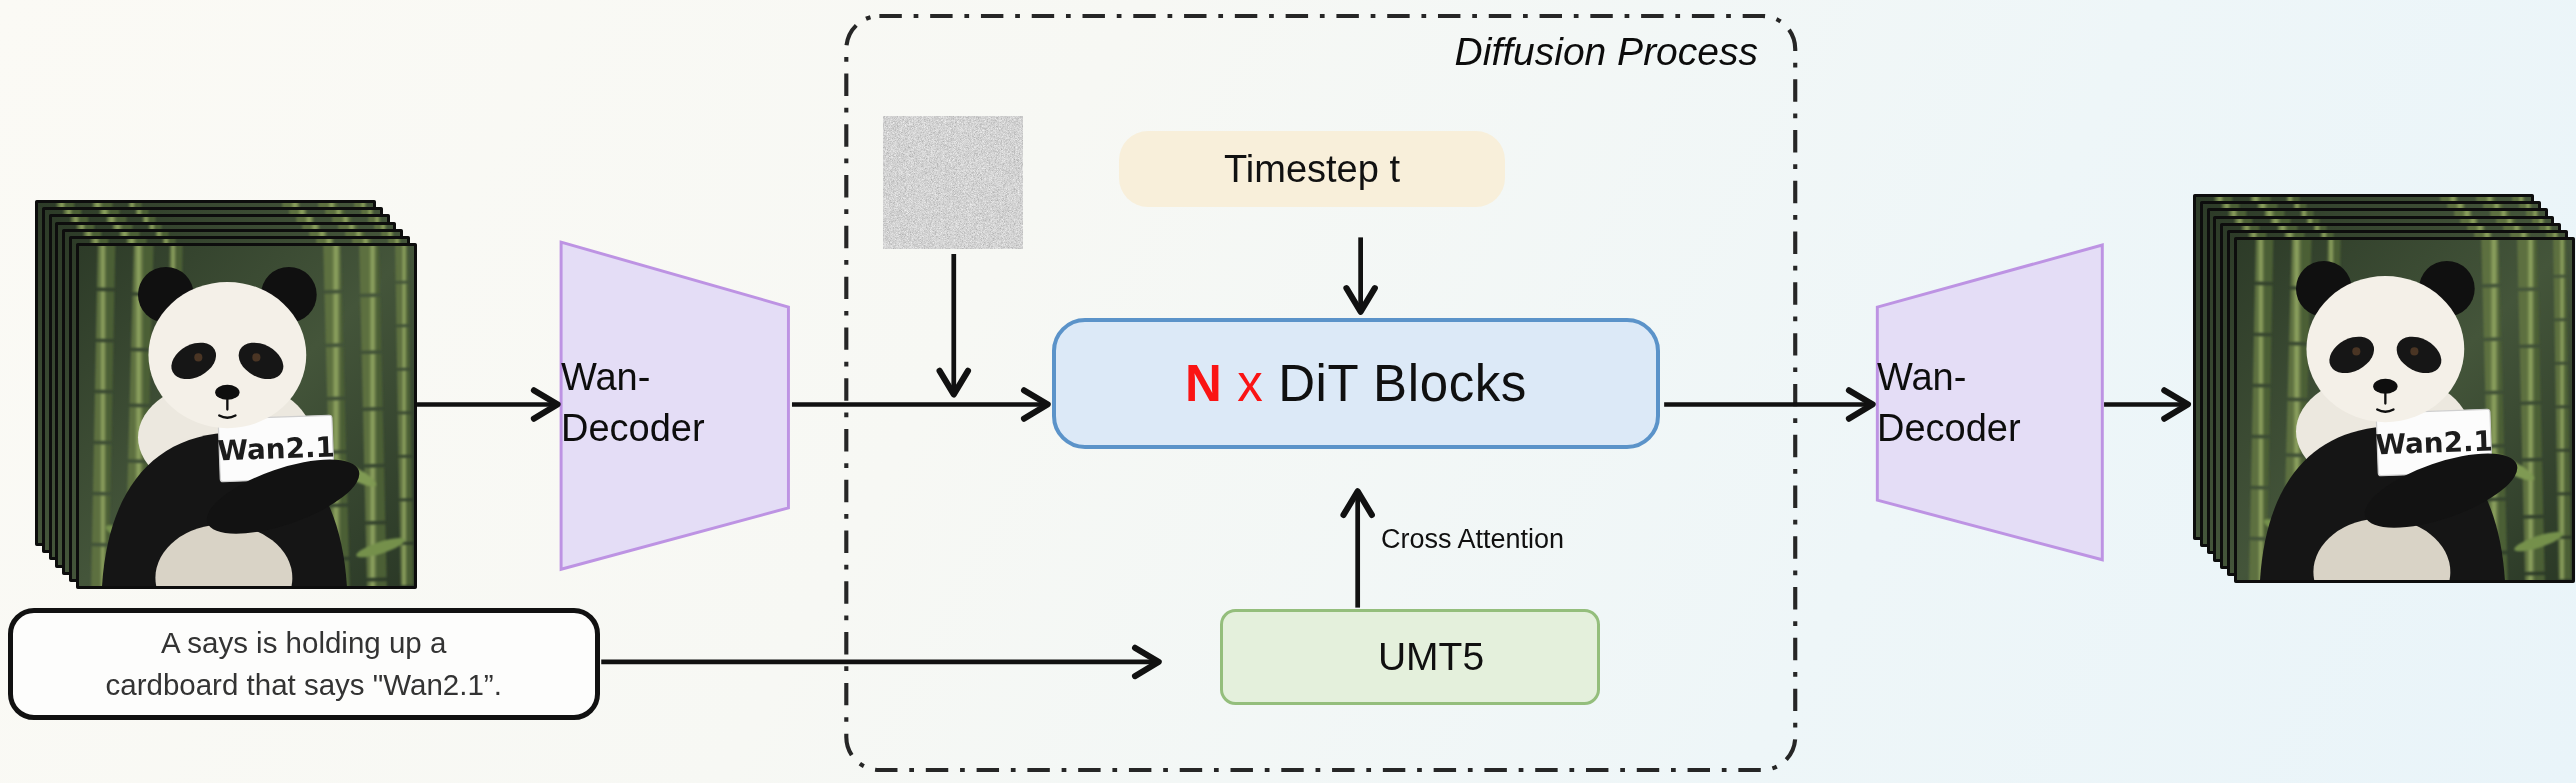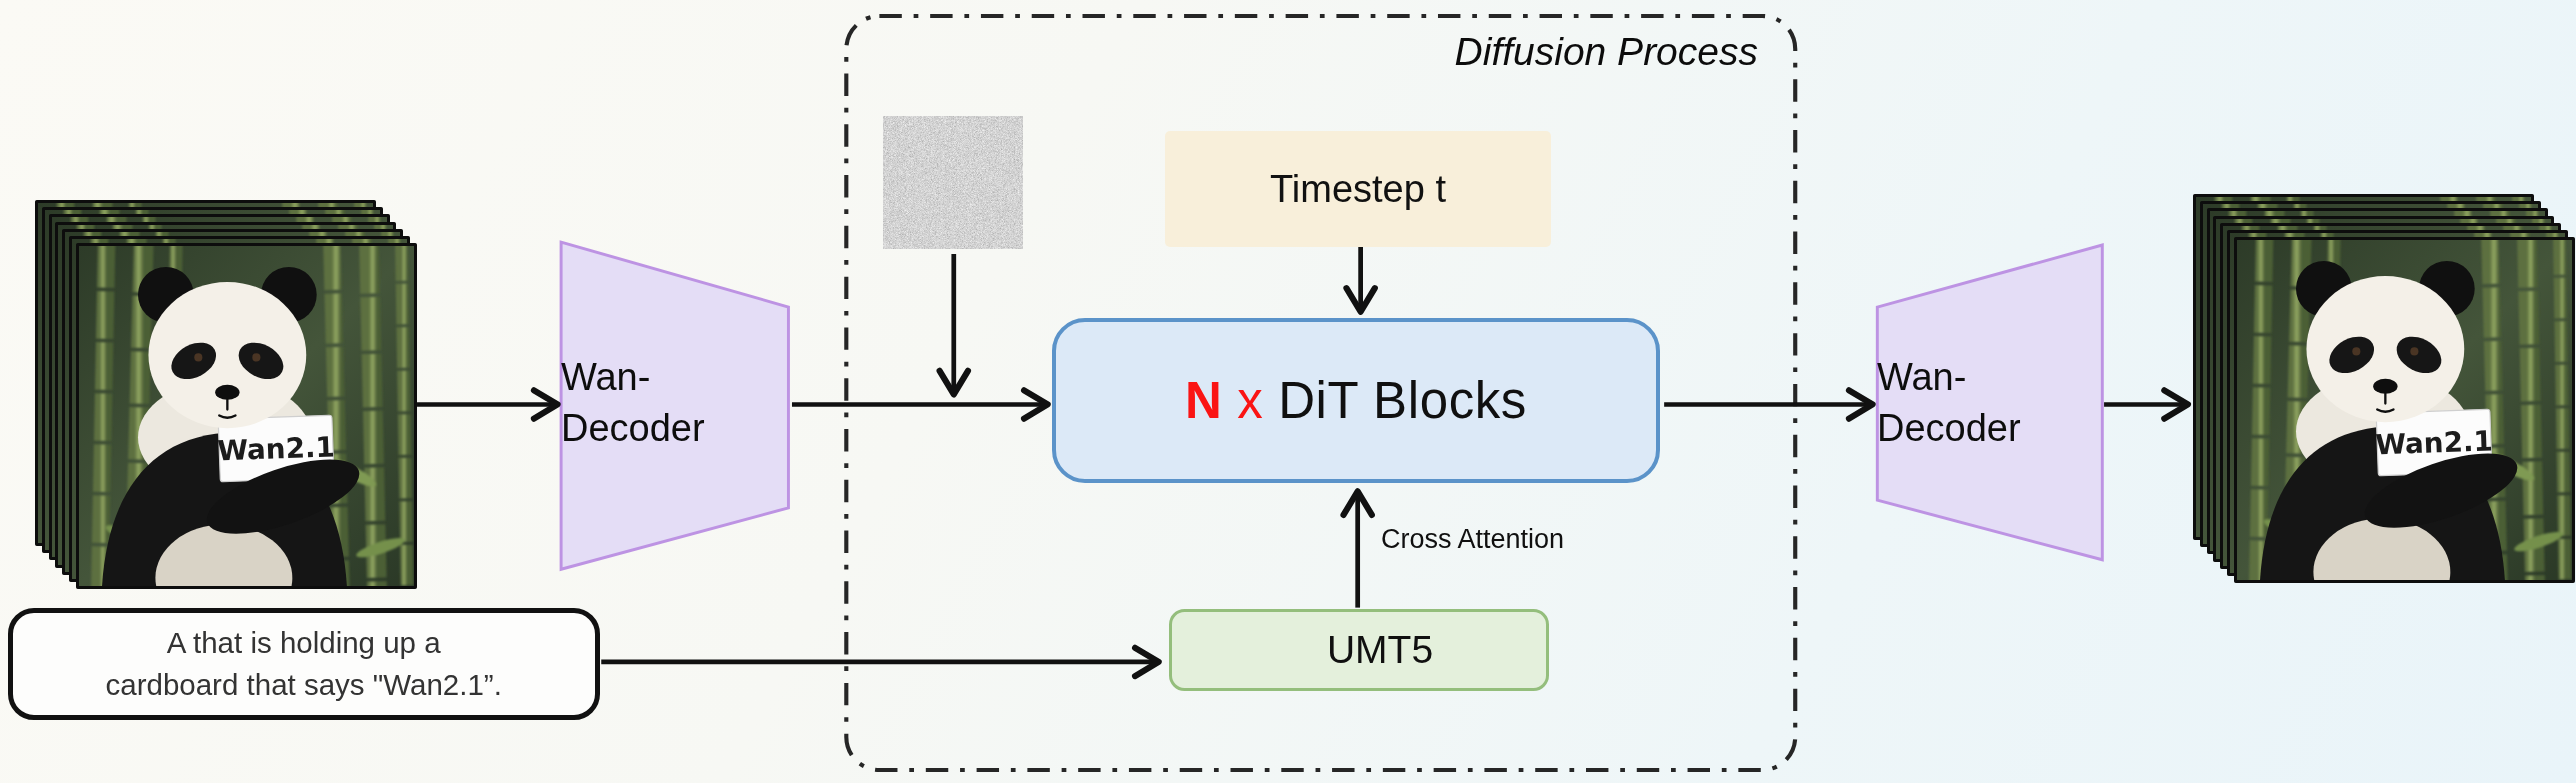--- a/index.html
+++ b/index.html
@@ -1,28 +1,28 @@
 <!DOCTYPE html>
 <html style="--dit_fill: #dce9f7; --dit_border: #5b93c9; --dit_n_red: #fa1414; --timestep_fill: #f8efda; --umt5_fill: #e4f0dc; --umt5_border: #94be7c; --vae_fill: #e4ddf6; --vae_border: #bd93e3; --line_color: #111111;font-size:9.4px"><head>
 <meta charset="utf-8">
 <style>
   html,body{margin:0;padding:0;background:#ffffff;font-family:"Liberation Sans","DejaVu Sans",sans-serif;}
   .canvas{position:relative;width:2576px;height:783px;overflow:hidden;
     background:linear-gradient(118deg,#fbfaf5 0%,#f7f8f4 38%,#eef6f8 72%,#e9f4f9 100%);}
   .overlay{position:absolute;left:0;top:0;width:2576px;height:783px;z-index:1;}
   .layer{position:absolute;z-index:2;}
   .box{position:absolute;display:flex;align-items:center;justify-content:center;box-sizing:border-box;z-index:2;}
-  .timestep-box{left:1165px;top:131px;width:386px;height:116px;border-radius:5px;background:var(--timestep_fill,#f8efda);}
+  .timestep-box{left:1119px;top:131px;width:386px;height:76px;border-radius:29px;background:var(--timestep_fill,#f8efda);}
   .timestep-box span{font-size:38px;color:#111;}
-  .dit-box{left:1052px;top:318px;width:608px;height:165px;border-radius:33px;
+  .dit-box{left:1052px;top:318px;width:608px;height:131px;border-radius:33px;
     background:var(--dit_fill,#dce9f7);border:4.1px solid var(--dit_border,#5b93c9);}
   .dit-box .dit-text{font-size:51px;color:#101010;letter-spacing:0.6px;}
   .dit-n{color:var(--dit_n_red,#fa1414);font-weight:bold;}
   .dit-x{color:var(--dit_n_red,#fa1414);}
-  .umt5-box{left:1169px;top:609px;width:380px;height:82px;border-radius:15.4px;
+  .umt5-box{left:1220px;top:609px;width:380px;height:96px;border-radius:15.4px;
     background:var(--umt5_fill,#e4f0dc);border:3px solid var(--umt5_border,#94be7c);padding-left:42px;}
   .umt5-box span{font-size:39px;color:#101010;}
   .prompt-box{left:7.7px;top:608px;width:592px;height:112px;border-radius:26px;background:#fdfdfc;
     border:5.3px solid #111;flex-direction:column;line-height:1.42;}
   .prompt-box div{font-size:29.5px;color:#333;text-align:center;}
   .title{left:1318px;top:29.5px;width:440px;text-align:right;font-size:39px;font-style:italic;color:#0c0c0c;z-index:2;position:absolute;}
   .vae-label{position:absolute;z-index:2;text-align:left;font-size:38px;line-height:1.34;color:#0d0d0d;}
   .enc-label{left:561px;top:352px;width:227px;}
   .dec-label{left:1877px;top:352px;width:225px;}
   .cross-attn{position:absolute;left:1381px;top:524px;font-size:27px;color:#101010;z-index:2;}
@@ -90,21 +90,21 @@
     <span class="dit-text"><span class="dit-n">N</span> <span class="dit-x">x</span> <span>DiT Blocks</span></span>
   </div>
 
   <div class="cross-attn">Cross Attention</div>
 
   <div class="box umt5-box">
     <span>UMT5</span>
   </div>
 
   <div class="box prompt-box">
-    <div>A that is holding up a</div>
+    <div>A says is holding up a</div>
     <div>cardboard that says "Wan2.1”.</div>
   </div>
 
   <div class="vae-label enc-label">
     <div>Wan-</div>
     <div>Decoder</div>
   </div>
   <div class="vae-label dec-label">
     <div>Wan-</div>
     <div>Decoder</div>

